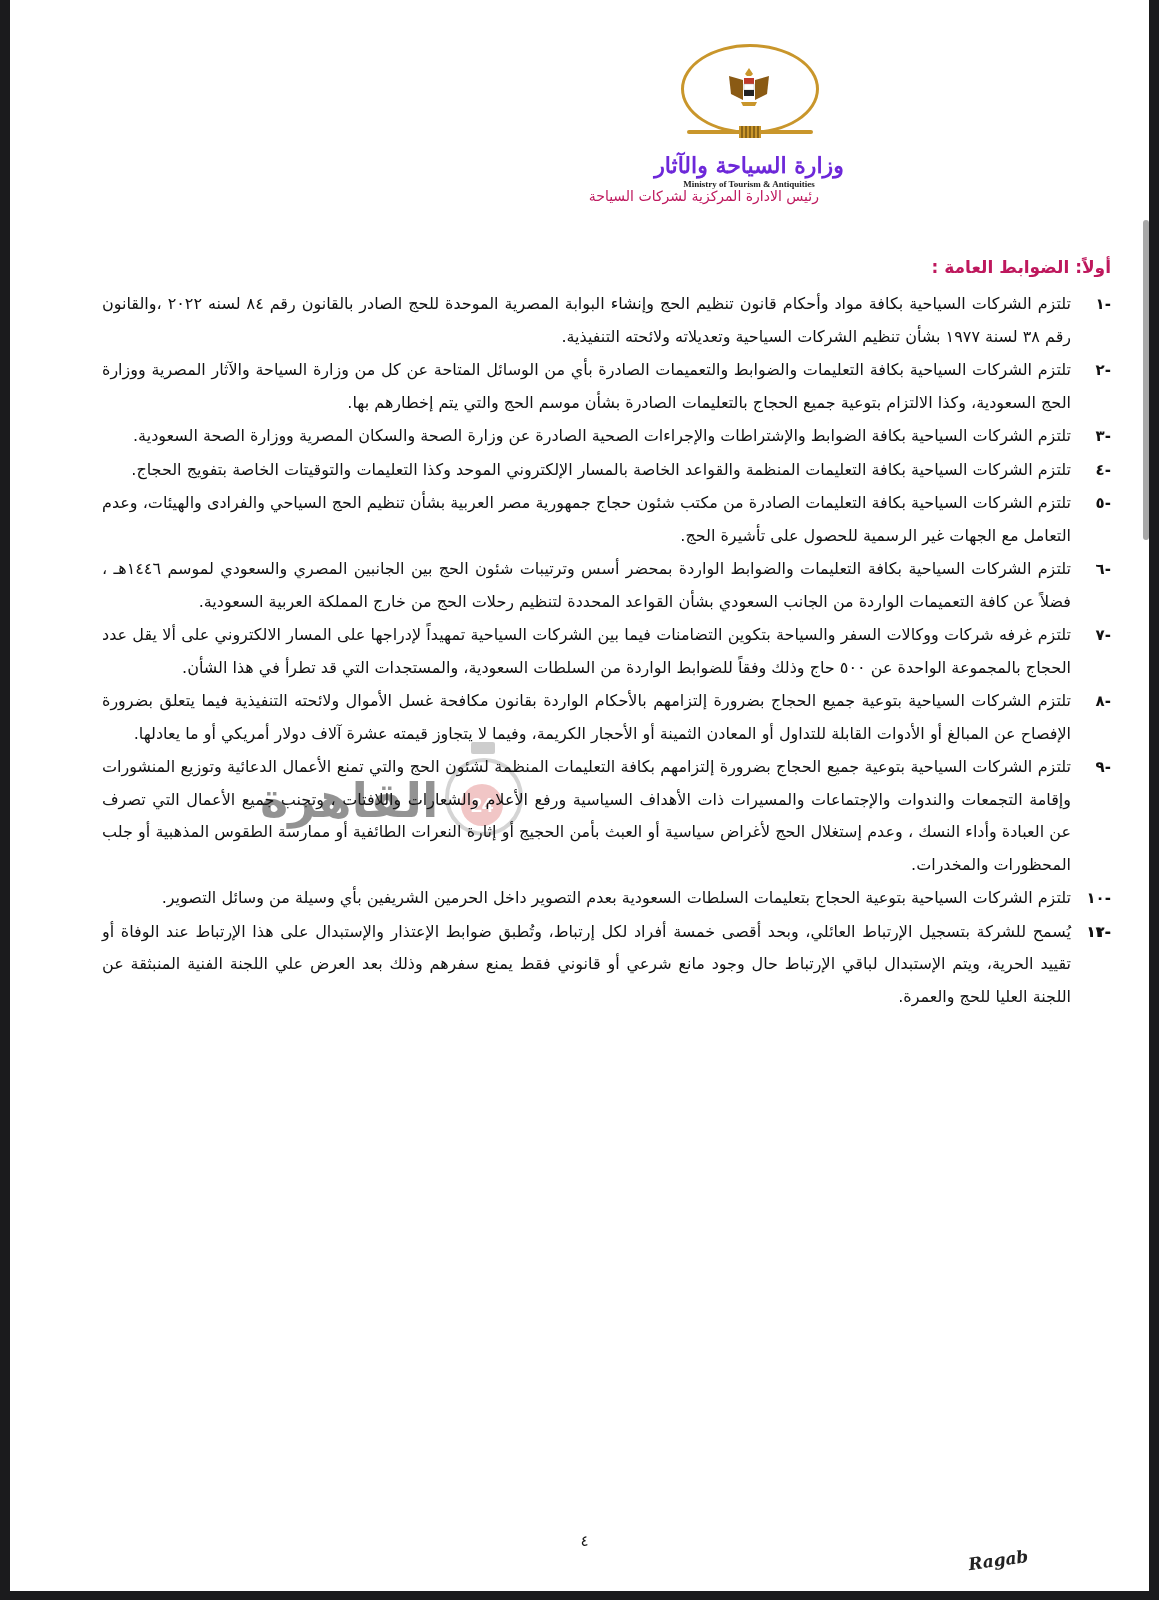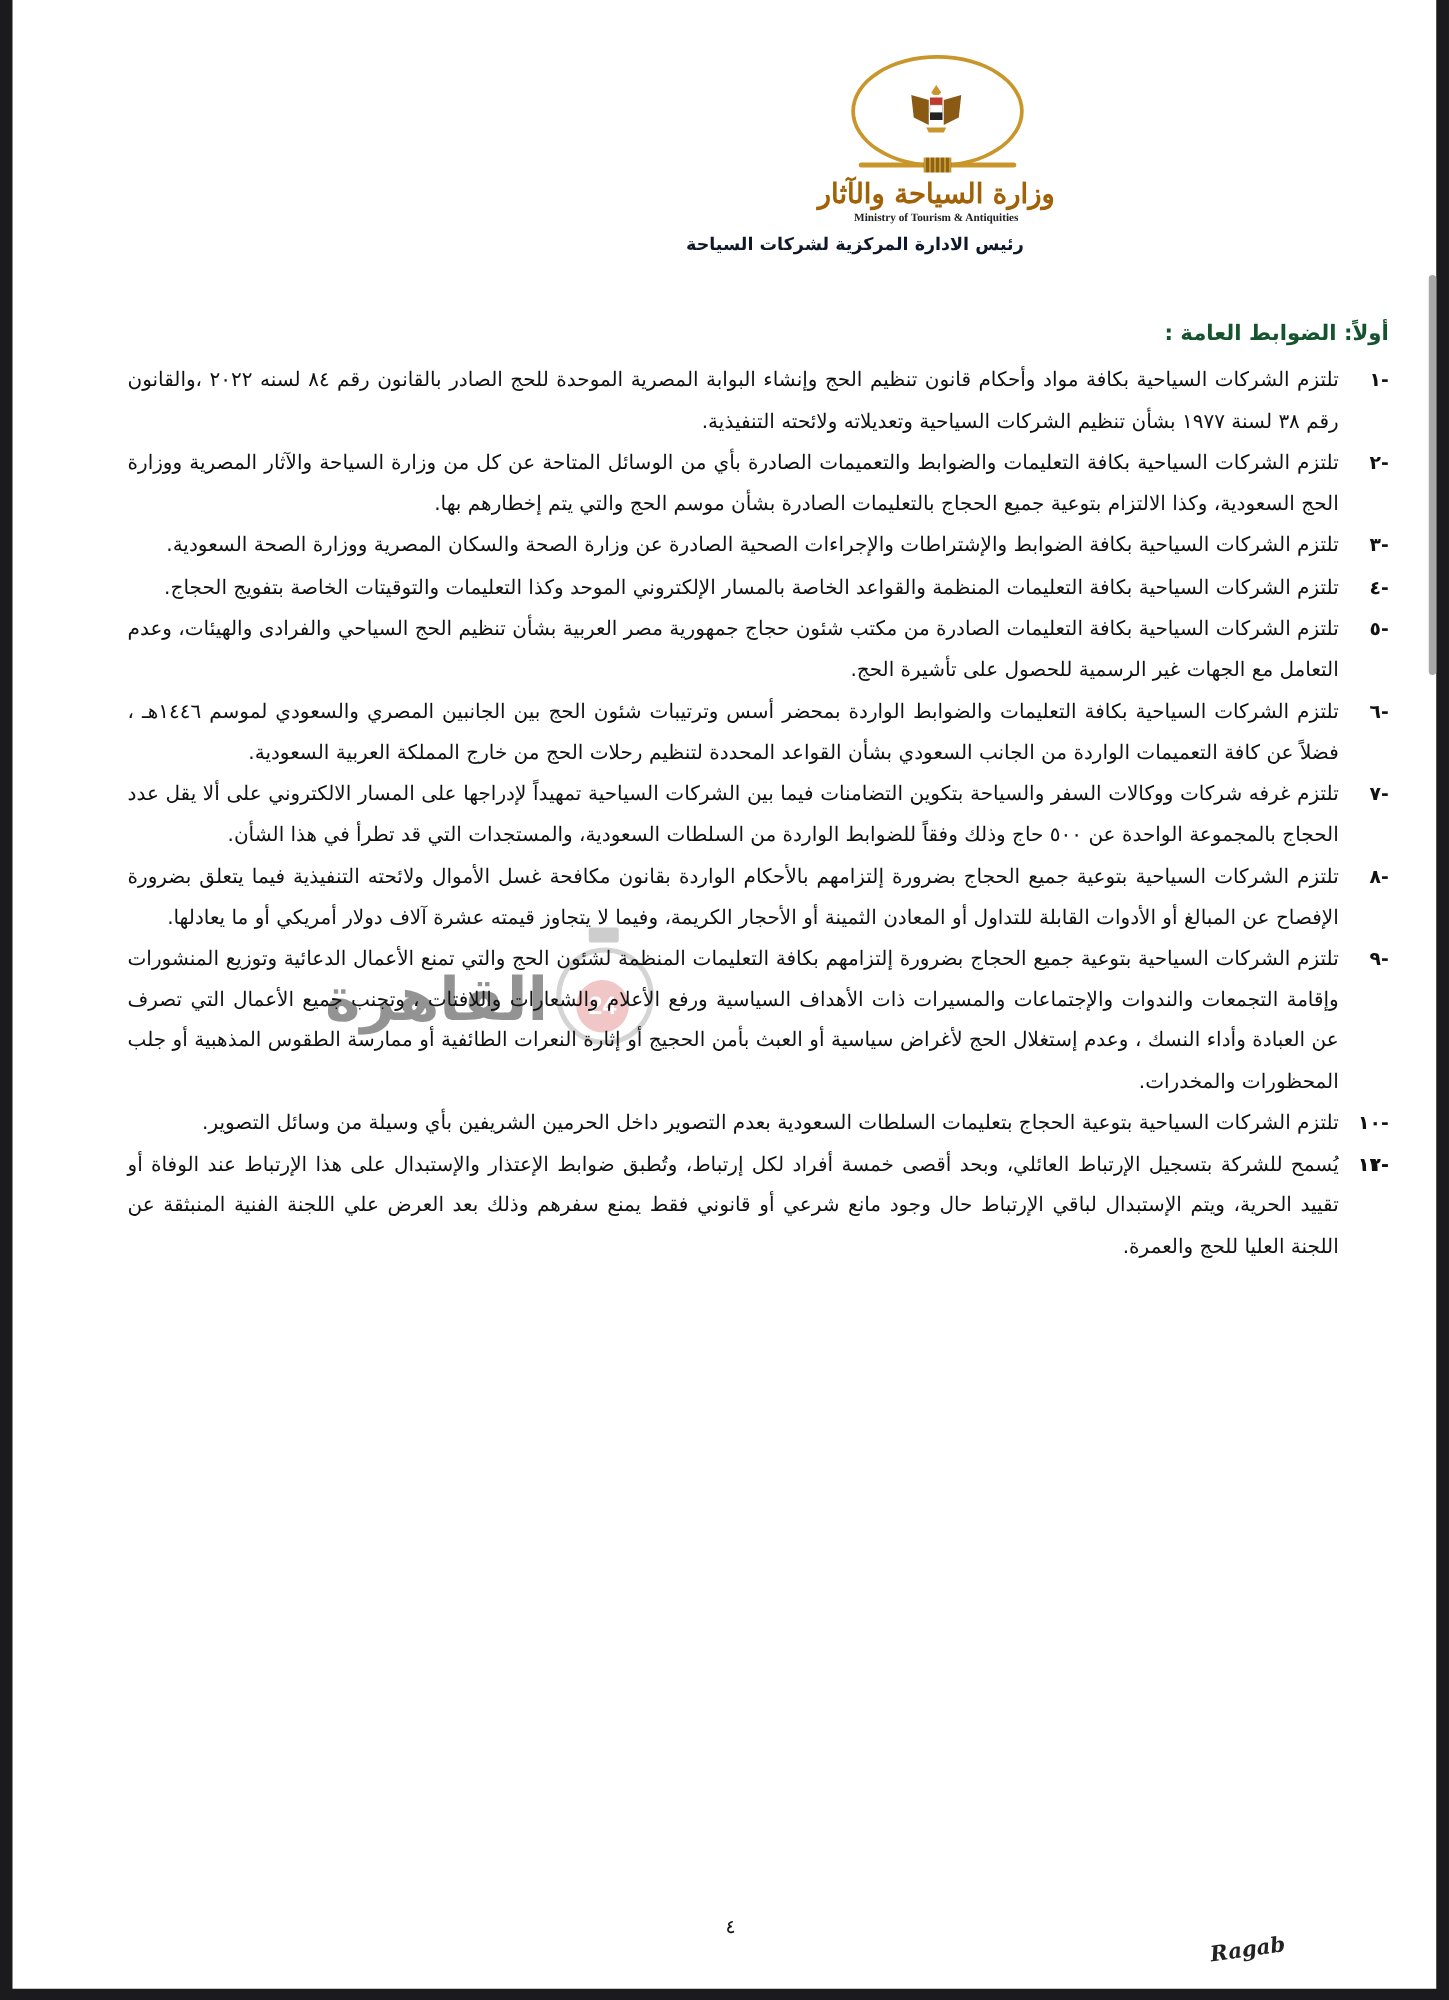--- a/index.html
+++ b/index.html
@@ -71,58 +71,58 @@
     .logo-rope-knot {
       position: absolute;
       left: 58px; top: 82px;
       width: 22px; height: 12px;
       background: repeating-linear-gradient(90deg, #c9962b 0 2px, #8a6418 2px 4px);
     }
     .logo-ar {
       font-family: "DejaVu Serif", serif;
       font-size: 22px;
       font-weight: bold;
-      color: #a16207;
+      color: #6d28d9;
       direction: rtl;
-      margin-top: 2px;
+      margin-top: 12px;
       line-height: 26px;
       letter-spacing: -1px;
     }
     .logo-en {
       font-family: "Liberation Serif", serif;
       font-size: 9px;
       font-weight: bold;
       color: #222;
       margin-top: 1px;
     }
     .dept-title {
       position: absolute;
       right: 330px;
       top: 188px;
       font-family: "DejaVu Sans", sans-serif;
       font-size: 14px;
-      font-weight: bold;
-      color: #0f172a;
+      font-weight: normal;
+      color: #be185d;
       direction: rtl;
     }
     
     .content {
       position: absolute;
       left: 92px;
       right: 30px;
       top: 252px;
       direction: rtl;
       font-family: "DejaVu Sans", sans-serif;
       color: #111;
     }
     .section-heading {
       font-family: "DejaVu Sans", sans-serif;
       font-size: 17px;
       font-weight: bold;
-      color: #14532d;
+      color: #be185d;
       margin: 0 0 6px 0;
       padding-right: 8px;
       line-height: 30px;
     }
     .clause {
       position: relative;
       padding-right: 48px;
       font-size: 16px;
       line-height: 32.5px;
       text-align: justify;

